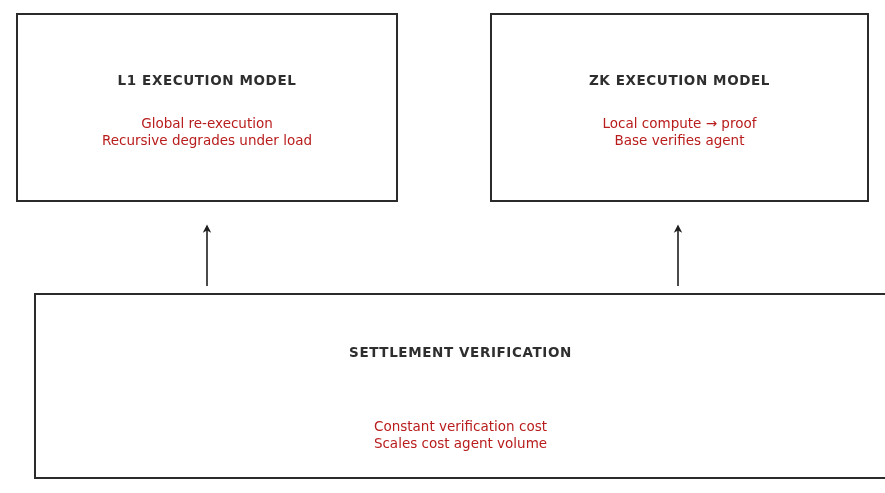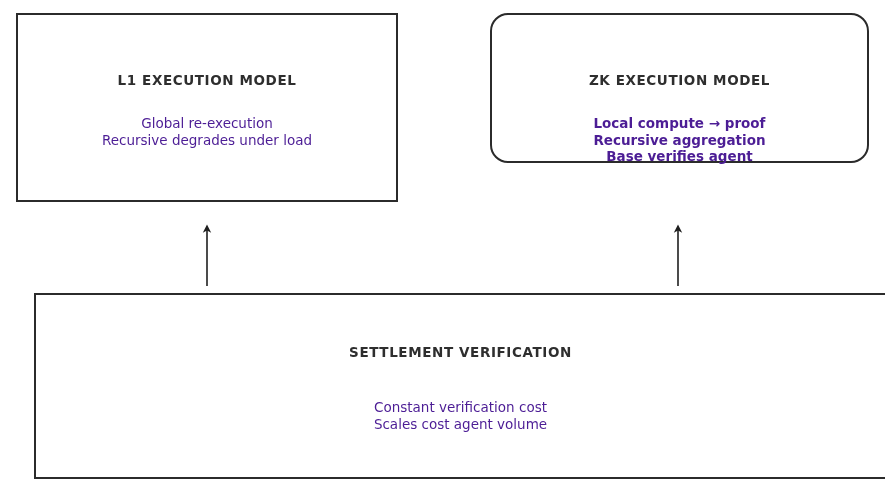--- a/index.html
+++ b/index.html
@@ -40,22 +40,21 @@
     left: 16px;
     top: 13px;
     width: 382px;
     height: 189px;
   }
 
   #box-zk-execution {
     left: 490px;
     top: 13px;
     width: 379px;
-    height: 150px;
-    border-radius: 18px;
+    height: 189px;
   }
 
   #box-settlement-verification {
     left: 34px;
     top: 293px;
     width: 853px;
     height: 186px;
   }
 
   
@@ -64,39 +63,39 @@
     font-weight: bold;
     letter-spacing: 0.6px;
     color: #2e2e2e;
     text-align: center;
     white-space: nowrap;
   }
 
   .node-body {
     font-size: 13.5px;
     font-weight: normal;
-    color: #4c1d95;
+    color: #b91c1c;
     text-align: center;
     line-height: 16.5px;
   }
 
   .node-body .body-line {
     display: block;
     white-space: nowrap;
   }
 
   
   #box-l1-execution .node-title { margin-top: 57px; }
   #box-l1-execution .node-body  { margin-top: 27px; }
 
   #box-zk-execution .node-title { margin-top: 57px; }
-  #box-zk-execution .node-body  { margin-top: 27px; font-weight: bold; }
+  #box-zk-execution .node-body  { margin-top: 27px; }
 
   #box-settlement-verification .node-title { margin-top: 49px; }
-  #box-settlement-verification .node-body  { margin-top: 39px; }
+  #box-settlement-verification .node-body  { margin-top: 58px; }
 
   
   .flow-arrow {
     position: absolute;
     width: 16px;
     height: 62px;
   }
   #arrow-settlement-to-l1 {
     left: 199px;
     top: 224px;
@@ -116,21 +115,20 @@
     <div class="node-body">
       <span class="body-line">Global re-execution</span>
       <span class="body-line">Recursive degrades under load</span>
     </div>
   </div>
 
   <div class="node-box" id="box-zk-execution">
     <div class="node-title">ZK EXECUTION MODEL</div>
     <div class="node-body">
       <span class="body-line">Local compute → proof</span>
-      <span class="body-line">Recursive aggregation</span>
       <span class="body-line">Base verifies agent</span>
     </div>
   </div>
 
   <div class="node-box" id="box-settlement-verification">
     <div class="node-title">SETTLEMENT VERIFICATION</div>
     <div class="node-body">
       <span class="body-line">Constant verification cost</span>
       <span class="body-line">Scales cost agent volume</span>
     </div>

